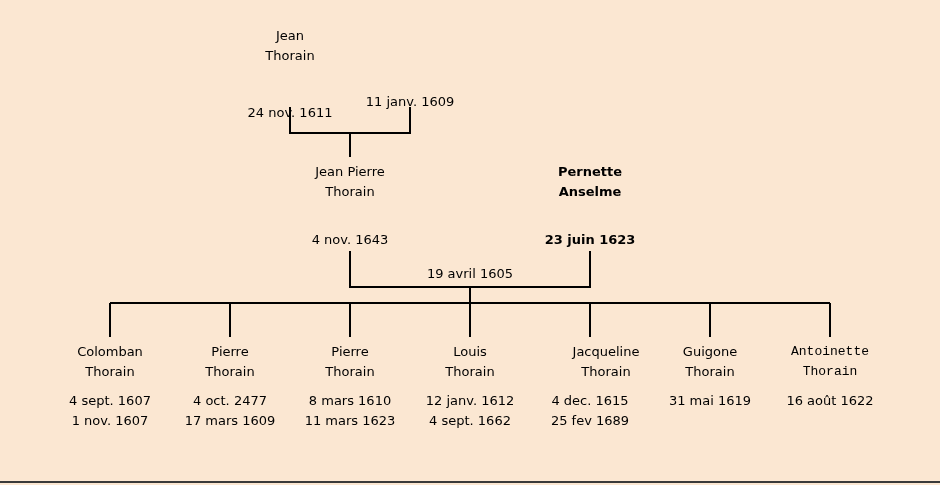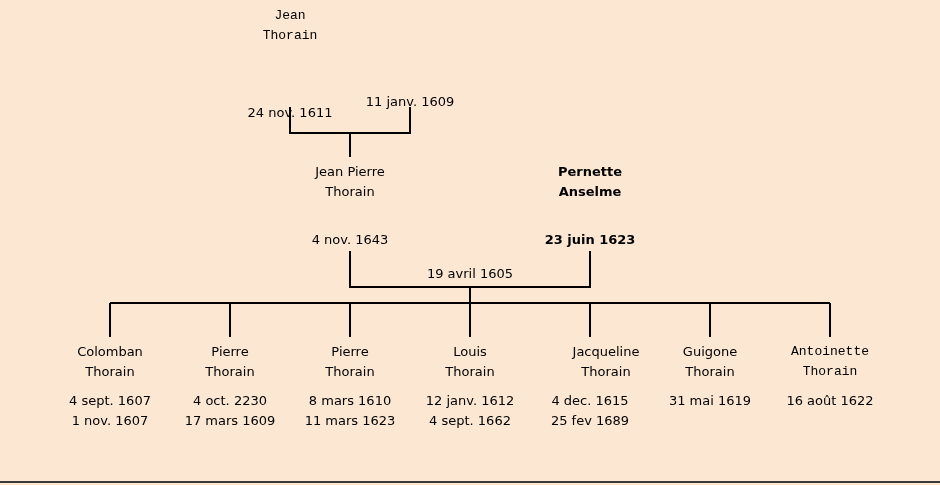--- a/index.html
+++ b/index.html
@@ -54,21 +54,21 @@
 
     <path d="M110 303 L110 337" stroke="#000" stroke-width="2" fill="none"></path>
     <path d="M230 303 L230 337" stroke="#000" stroke-width="2" fill="none"></path>
     <path d="M350 303 L350 337" stroke="#000" stroke-width="2" fill="none"></path>
     <path d="M470 303 L470 337" stroke="#000" stroke-width="2" fill="none"></path>
     <path d="M590 303 L590 337" stroke="#000" stroke-width="2" fill="none"></path>
     <path d="M710 303 L710 337" stroke="#000" stroke-width="2" fill="none"></path>
     <path d="M830 303 L830 337" stroke="#000" stroke-width="2" fill="none"></path>
   </svg>
 
-  <div class="abs person" style="left:210px; top:6px; width:160px;font-family:Liberation Mono, monospace;">
+  <div class="abs person" style="left:210px; top:26px; width:160px;">
     <div>Jean</div>
     <div>Thorain</div>
   </div>
   <div class="abs" style="left:210px; top:85px; width:160px;margin-top:18px;">24 nov. 1611</div>
   <div class="abs" style="left:330px; top:92px; width:160px;">11 janv. 1609</div>
 
   <div class="abs person" style="left:270px; top:162px; width:160px;">
     <div>Jean Pierre</div>
     <div>Thorain</div>
   </div>
@@ -108,21 +108,21 @@
   <div class="abs person" style="left:770px; top:342px; width:120px;font-family:Liberation Mono, monospace;">
     <div>Antoinette</div>
     <div>Thorain</div>
   </div>
 
   <div class="abs" style="left:50px; top:391px; width:120px;">
     <div>4 sept. 1607</div>
     <div>1 nov. 1607</div>
   </div>
   <div class="abs" style="left:170px; top:391px; width:120px;">
-    <div>4 oct. 2230</div>
+    <div>4 oct. 2477</div>
     <div>17 mars 1609</div>
   </div>
   <div class="abs" style="left:290px; top:391px; width:120px;">
     <div>8 mars 1610</div>
     <div>11 mars 1623</div>
   </div>
   <div class="abs" style="left:410px; top:391px; width:120px;">
     <div>12 janv. 1612</div>
     <div>4 sept. 1662</div>
   </div>

